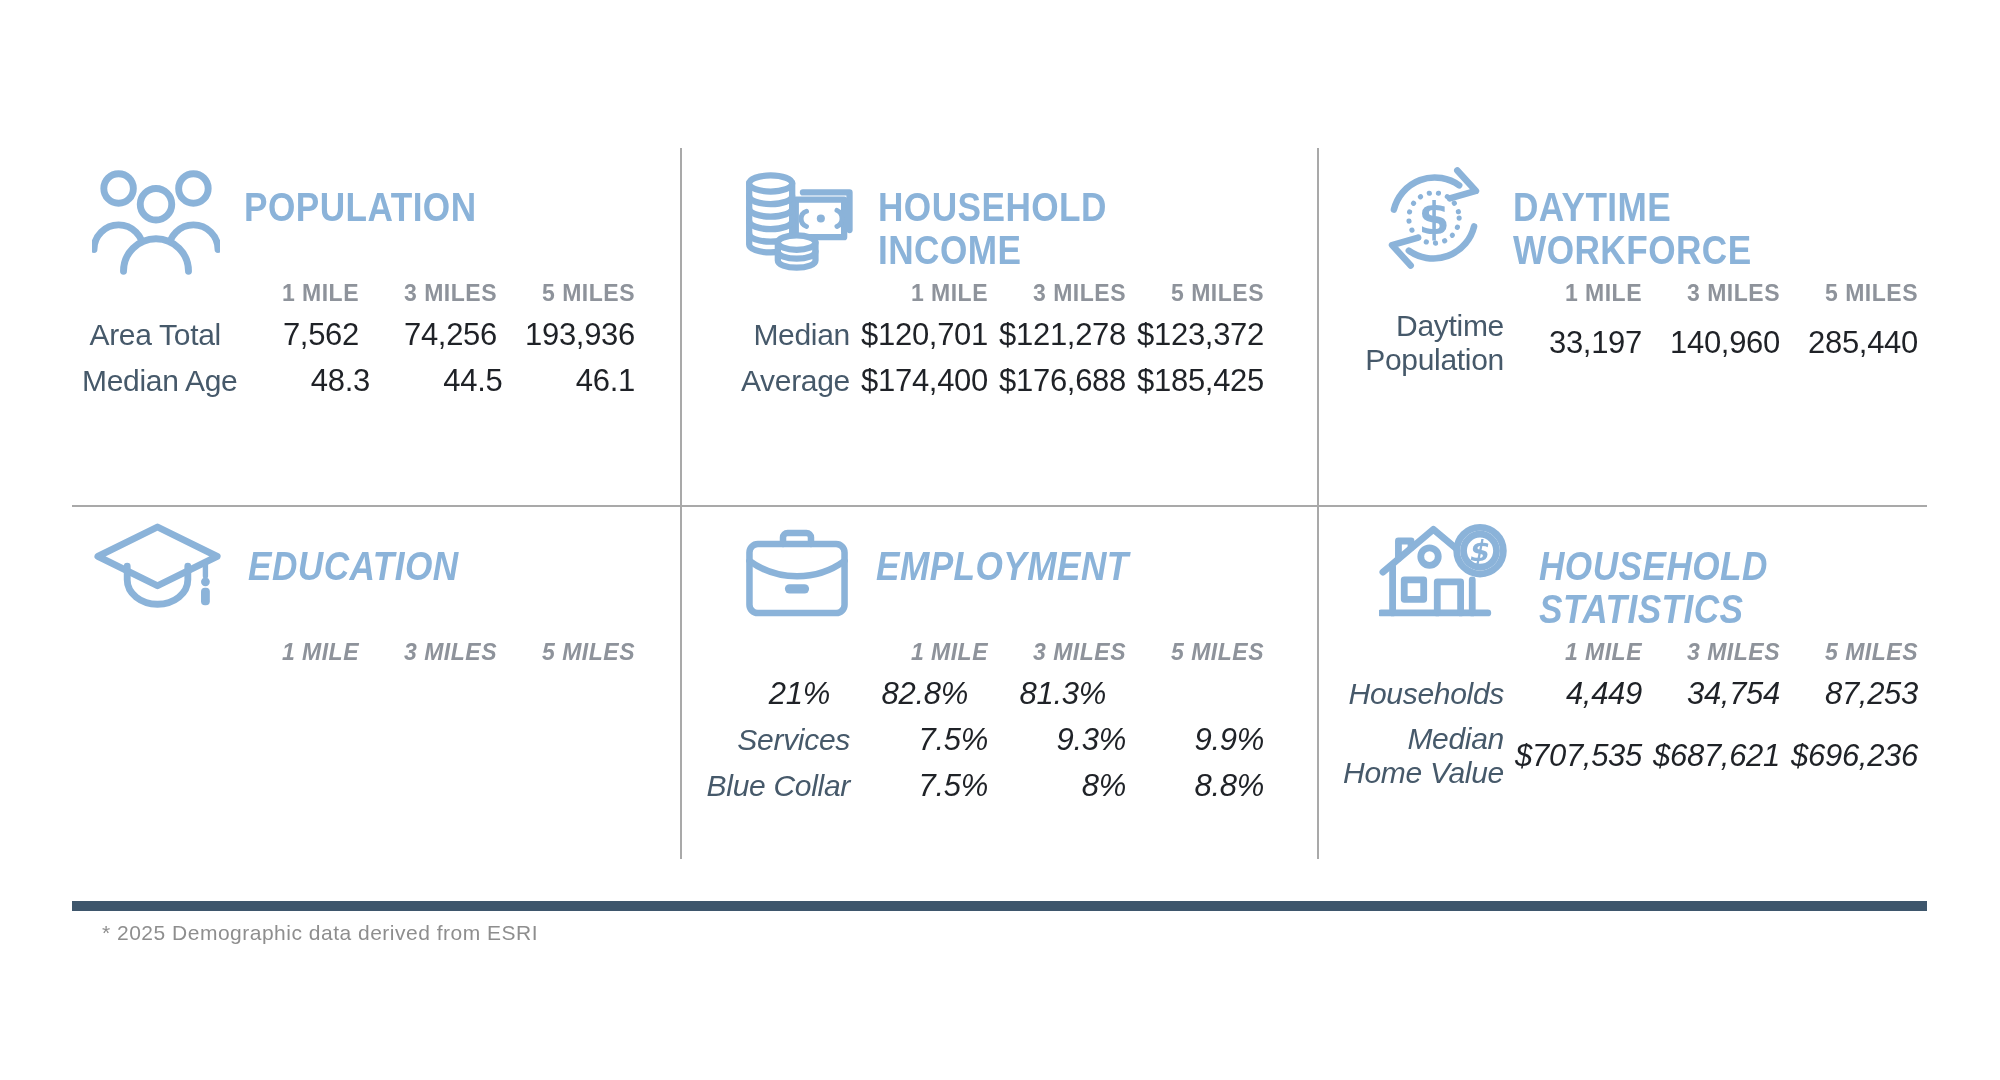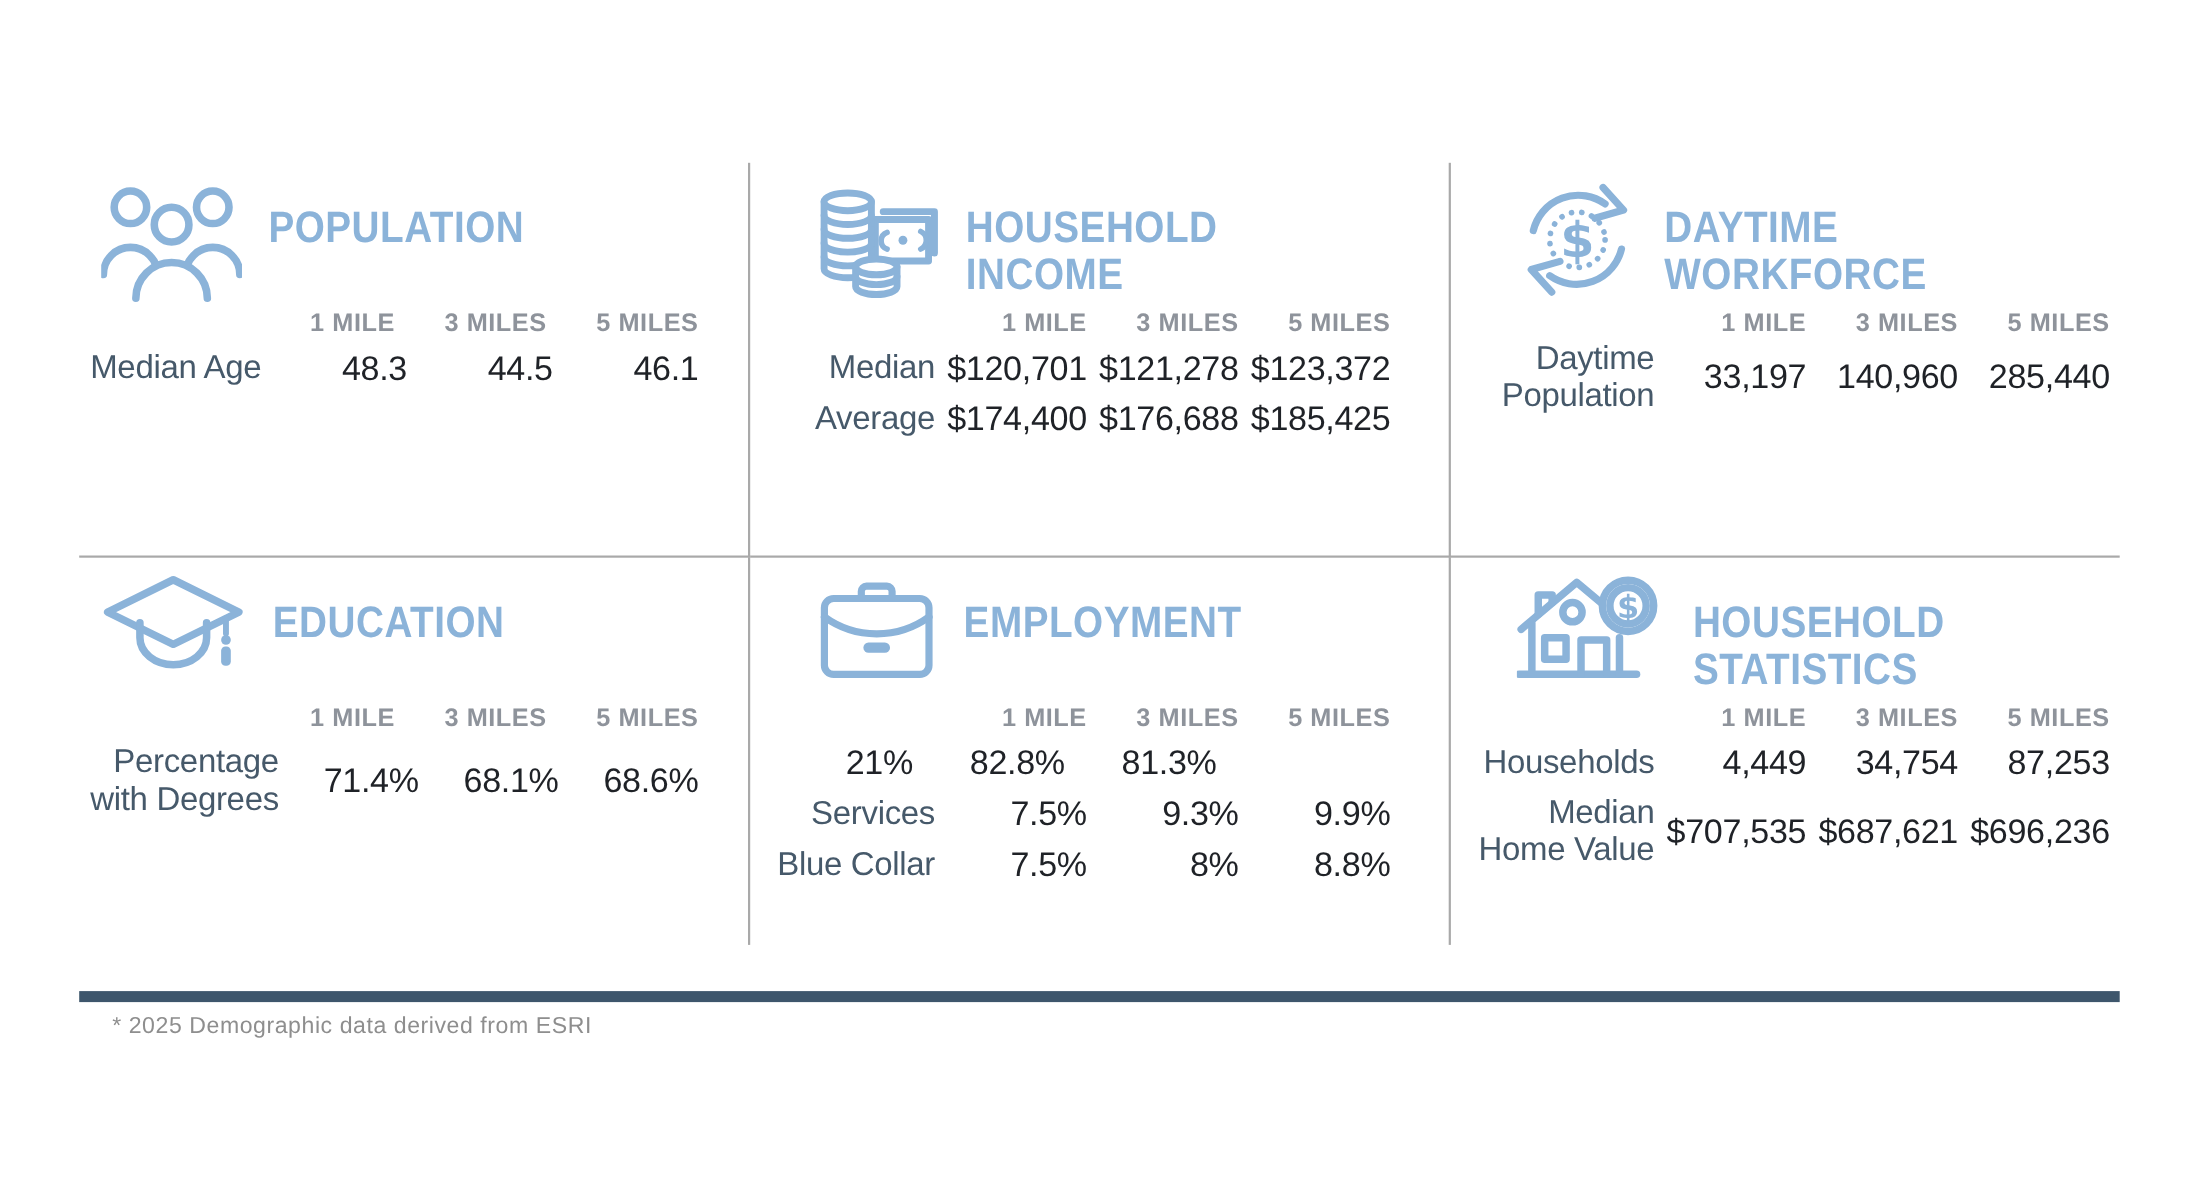--- a/index.html
+++ b/index.html
@@ -20,21 +20,21 @@
   }
   .grid{
     position:absolute;left:72px;top:148px;
     display:grid;
     grid-template-columns:610px 637px 608px;
     grid-template-rows:359px 352px;
   }
   .cell{box-sizing:border-box;padding:14px 45px 0 10px;}
   .c1,.c2{border-right:2px solid var(--divider);}
   .r1{border-bottom:2px solid var(--divider);}
-  .r2{}
+  .r2{font-style:italic;}
   .pr2{padding-right:53px;}
   .pr3{padding-right:9px;}
 
   .head{display:flex;align-items:flex-start;gap:24px;height:118px;}
   .icon{flex:0 0 auto;margin-left:10px;}
   .icon.ind{margin-left:50px;}
   .title{
     margin:0;padding-top:24px;
     font-size:40px;font-weight:bold;line-height:1.08;letter-spacing:.5px;
     color:var(--accent);
@@ -88,20 +88,28 @@
       </svg>
       <h2 class="title">
         <span class="tl">POPULATION</span>
       </h2>
     </div>
     <div class="cols">
       <span class="spacer"></span>
       <span class="colh">1 MILE</span>
       <span class="colh">3 MILES</span>
       <span class="colh">5 MILES</span>
+    </div>
+    <div class="row">
+      <span class="label">
+          <span class="ll">Area Total</span>
+        </span>
+      <span class="val">7,562</span>
+      <span class="val">74,256</span>
+      <span class="val">193,936</span>
     </div>
     <div class="row">
       <span class="label">
           <span class="ll">Median Age</span>
         </span>
       <span class="val">48.3</span>
       <span class="val">44.5</span>
       <span class="val">46.1</span>
     </div>
   </section>
@@ -194,29 +202,20 @@
       <h2 class="title">
         <span class="tl">EDUCATION</span>
       </h2>
     </div>
     <div class="cols">
       <span class="spacer"></span>
       <span class="colh">1 MILE</span>
       <span class="colh">3 MILES</span>
       <span class="colh">5 MILES</span>
     </div>
-    <div class="row">
-      <span class="label">
-          <span class="ll">Percentage</span>
-          <span class="ll">with Degrees</span>
-        </span>
-      <span class="val">71.4%</span>
-      <span class="val">68.1%</span>
-      <span class="val">68.6%</span>
-    </div>
   </section>
 
   <section class="cell r2 c2 pr2">
     <div class="head">
       <svg class="icon ind" width="110" height="104" viewBox="0 0 118 106">
         <path class="stk" d="M44 22 V15 a5 5 0 0 1 5 -5 h20 a5 5 0 0 1 5 5 v7"></path>
         <rect class="stk" x="8" y="22" width="102" height="74" rx="9"></rect>
         <path class="stk" d="M8 40 C 38 62 80 62 110 40"></path>
         <path class="stk thick" d="M51 70 h16"></path>
       </svg>

